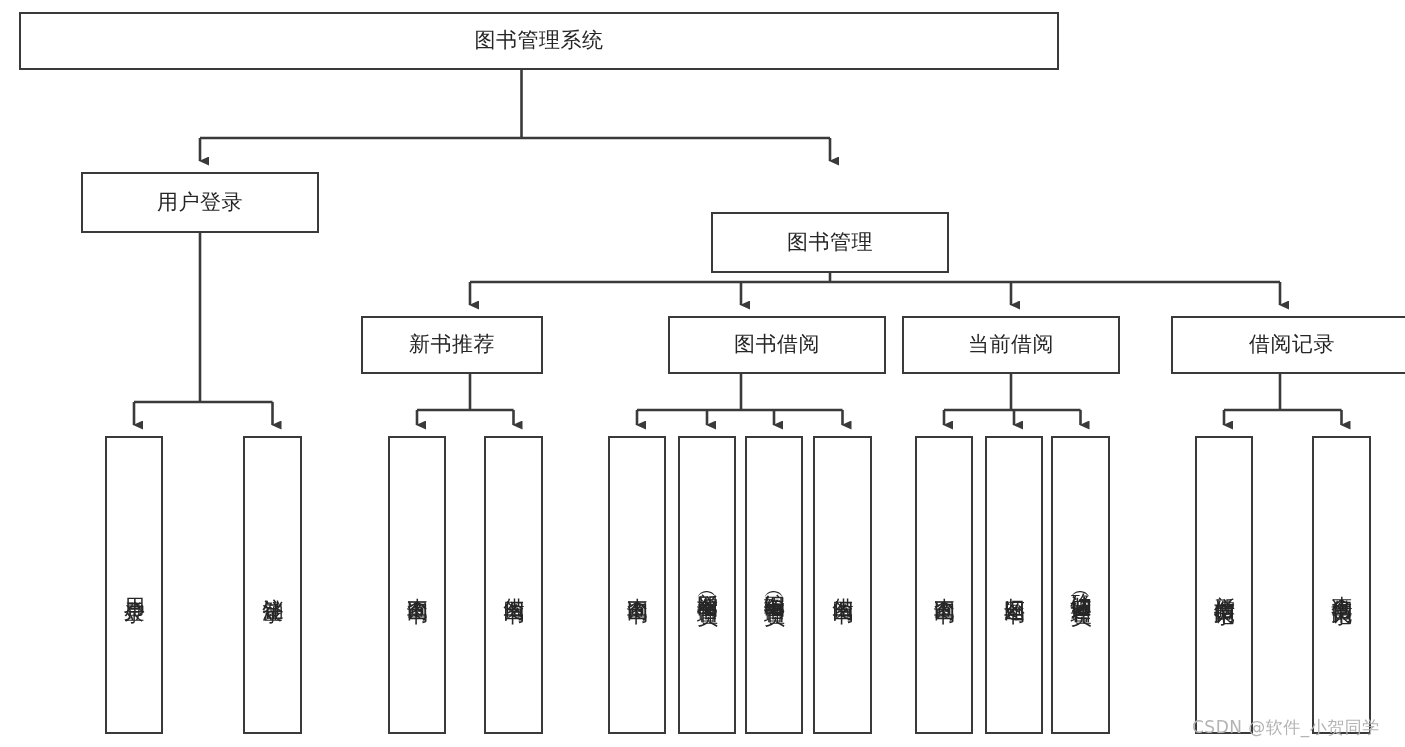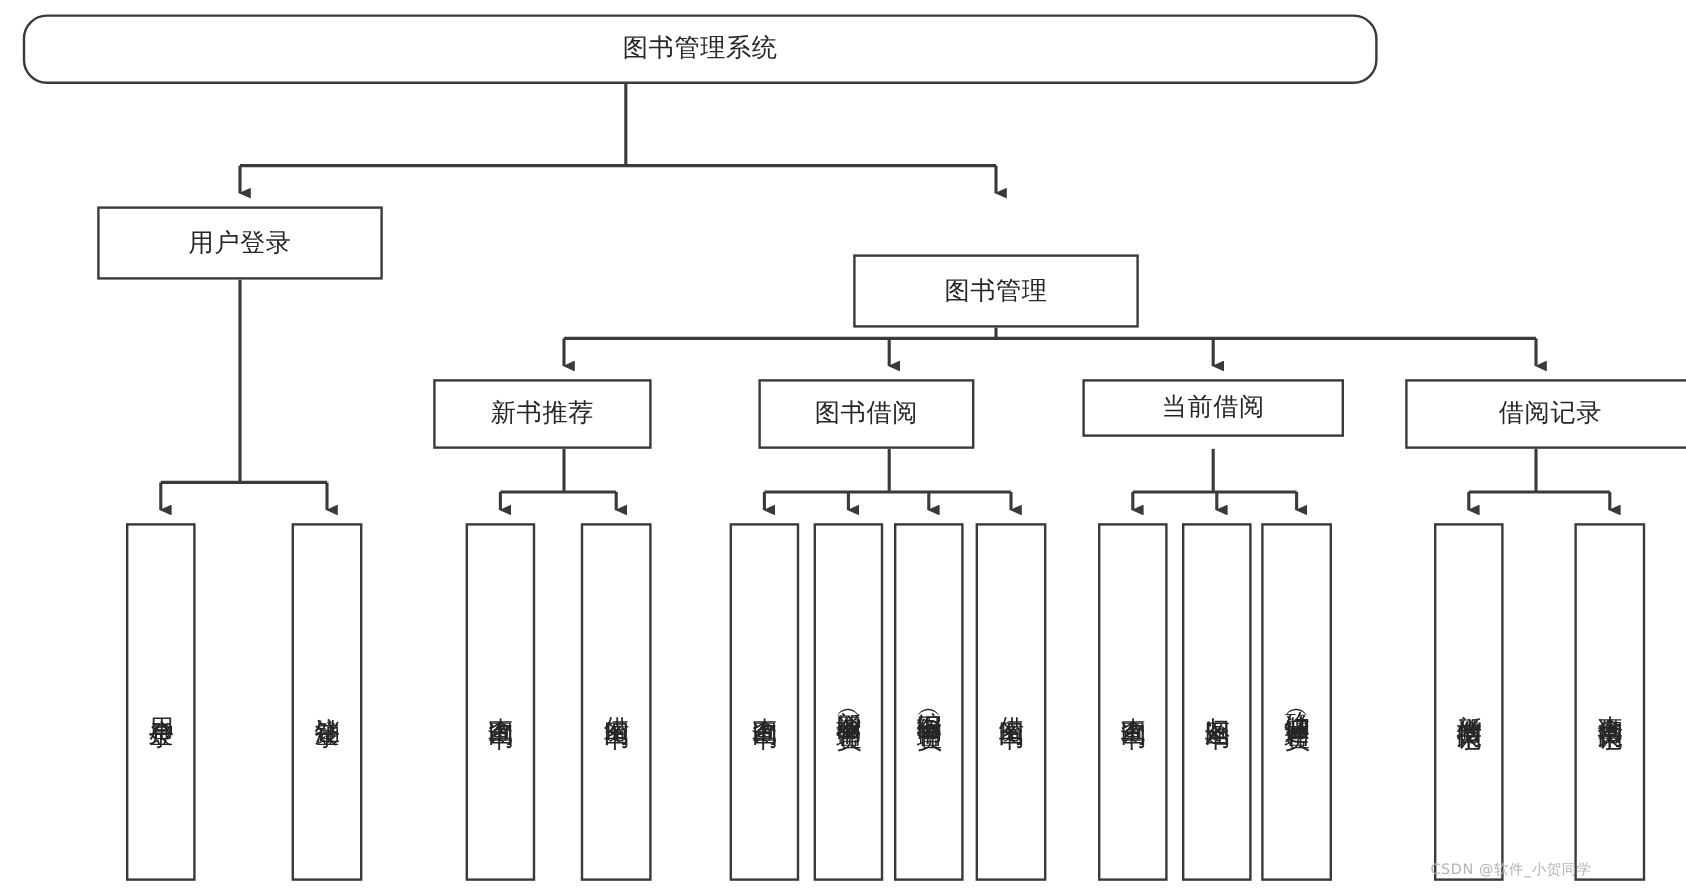--- a/index.html
+++ b/index.html
@@ -53,21 +53,21 @@
     writing-mode: vertical-rl;
     text-orientation: upright;
     font-size: 21px;
     line-height: 1.18;
     letter-spacing: 2px;
     white-space: nowrap;
   }
   .watermark {
     position: absolute;
     color: #b4b4b4;
-    font-size: 12px;
+    font-size: 17px;
     white-space: nowrap;
     z-index: 3;
     letter-spacing: 0.5px;
   }
 </style>
 </head>
 <body>
 
 <div id="canvas">
   <svg id="edges" viewBox="0 0 1405 747">
@@ -106,36 +106,36 @@
         <path d="M 944 409.96 L 944 425" marker-end="url(#arrowhead)"></path>
         <path d="M 1014 409.96 L 1014 425" marker-end="url(#arrowhead)"></path>
         <path d="M 1080.5 409.96 L 1080.5 425" marker-end="url(#arrowhead)"></path>
         <path d="M 1280 374 L 1280 409.96"></path>
         <path d="M 1224 409.96 L 1341.5 409.96"></path>
         <path d="M 1224 409.96 L 1224 425" marker-end="url(#arrowhead)"></path>
         <path d="M 1341.5 409.96 L 1341.5 425" marker-end="url(#arrowhead)"></path>
       </g>
   </svg>
   <div id="node-layer">
-      <div class="node horiz" style="left: 19px; top: 12px; width: 1129px; height: 58px; border-radius: 20px;">
+      <div class="node horiz" style="left: 19px; top: 12px; width: 1040px; height: 58px;">
         <span class="node-label">图书管理系统</span>
       </div>
       <div class="node horiz" style="left: 81px; top: 172px; width: 238px; height: 61px;">
         <span class="node-label">用户登录</span>
       </div>
       <div class="node horiz" style="left: 711px; top: 172px; width: 238px; height: 61px; margin-top: 40px;">
         <span class="node-label">图书管理</span>
       </div>
       <div class="node horiz" style="left: 361px; top: 316px; width: 182px; height: 58px;">
         <span class="node-label">新书推荐</span>
       </div>
-      <div class="node horiz" style="left: 632px; top: 316px; width: 180px; height: 58px;">
+      <div class="node horiz" style="left: 668px; top: 316px; width: 218px; height: 58px;">
         <span class="node-label">图书借阅</span>
       </div>
-      <div class="node horiz" style="left: 902px; top: 316px; width: 218px; height: 48px;">
+      <div class="node horiz" style="left: 902px; top: 316px; width: 218px; height: 58px;">
         <span class="node-label">当前借阅</span>
       </div>
       <div class="node horiz" style="left: 1171px; top: 316px; width: 242px; height: 58px;">
         <span class="node-label">借阅记录</span>
       </div>
       <div class="node vert" style="left: 105px; top: 436px; width: 58px; height: 298px;">
         <span class="node-label">用户登录</span>
       </div>
       <div class="node vert" style="left: 243px; top: 436px; width: 59px; height: 298px;">
         <span class="node-label">注销登录</span>

